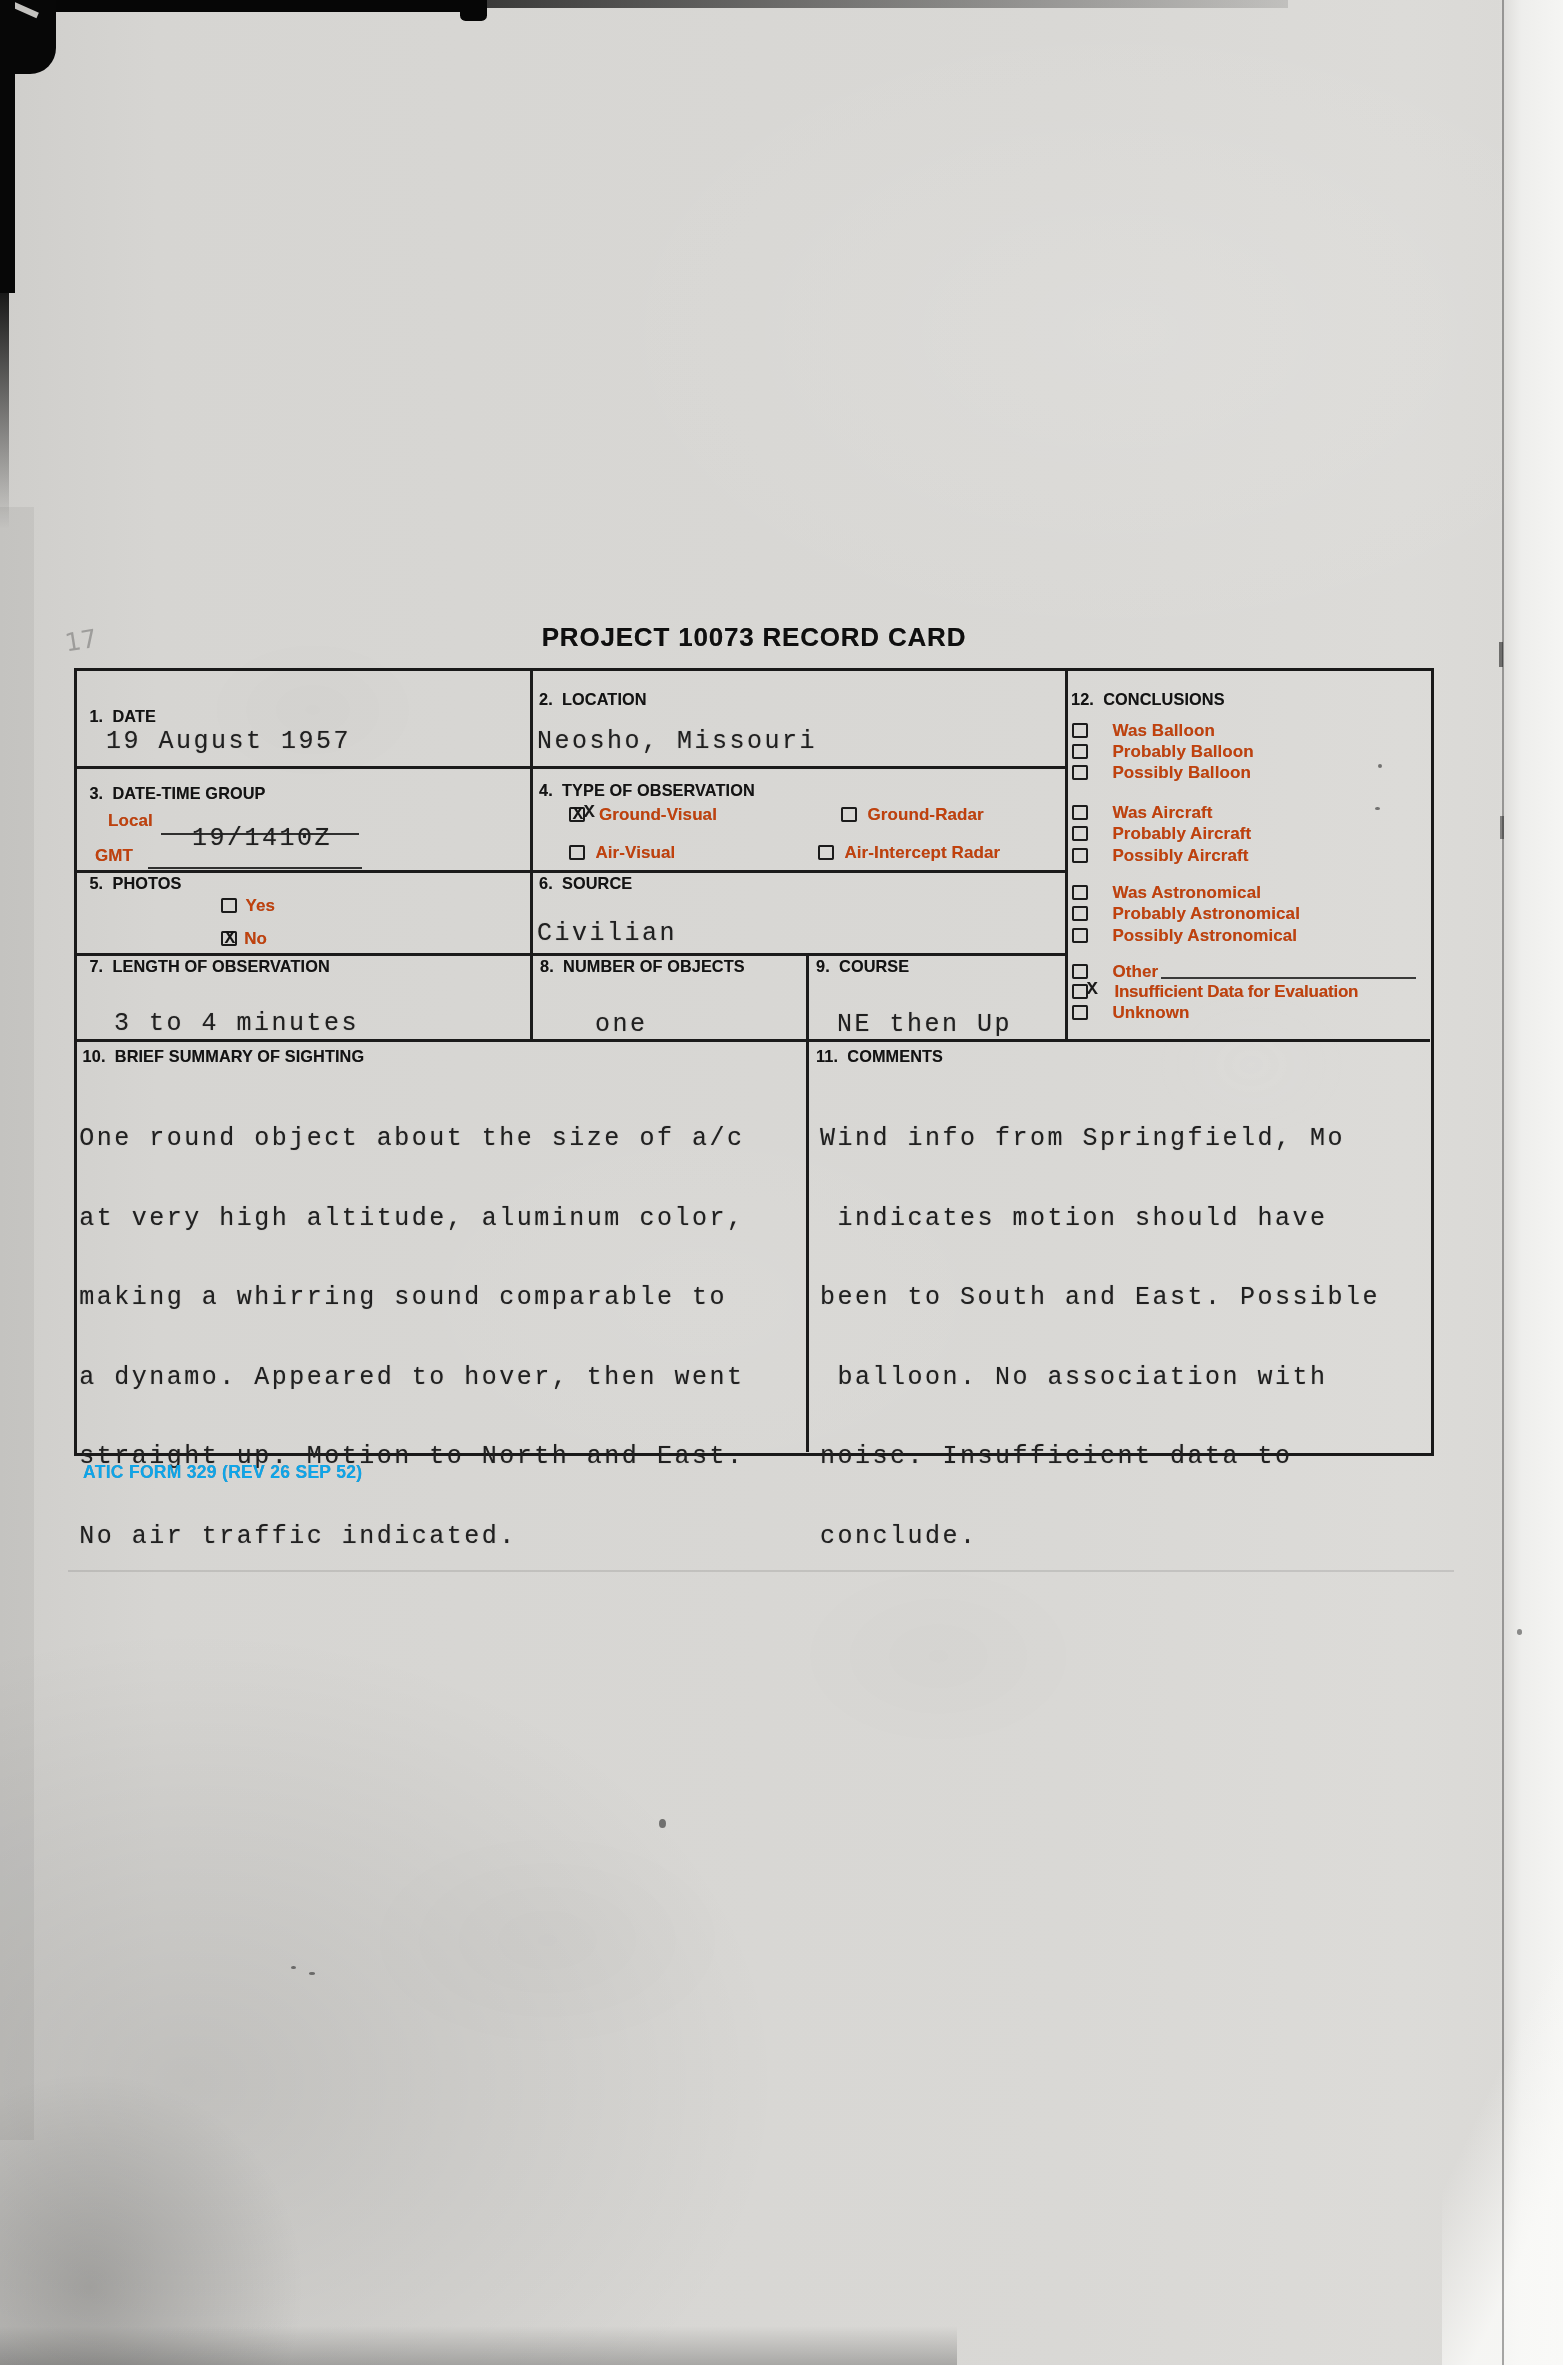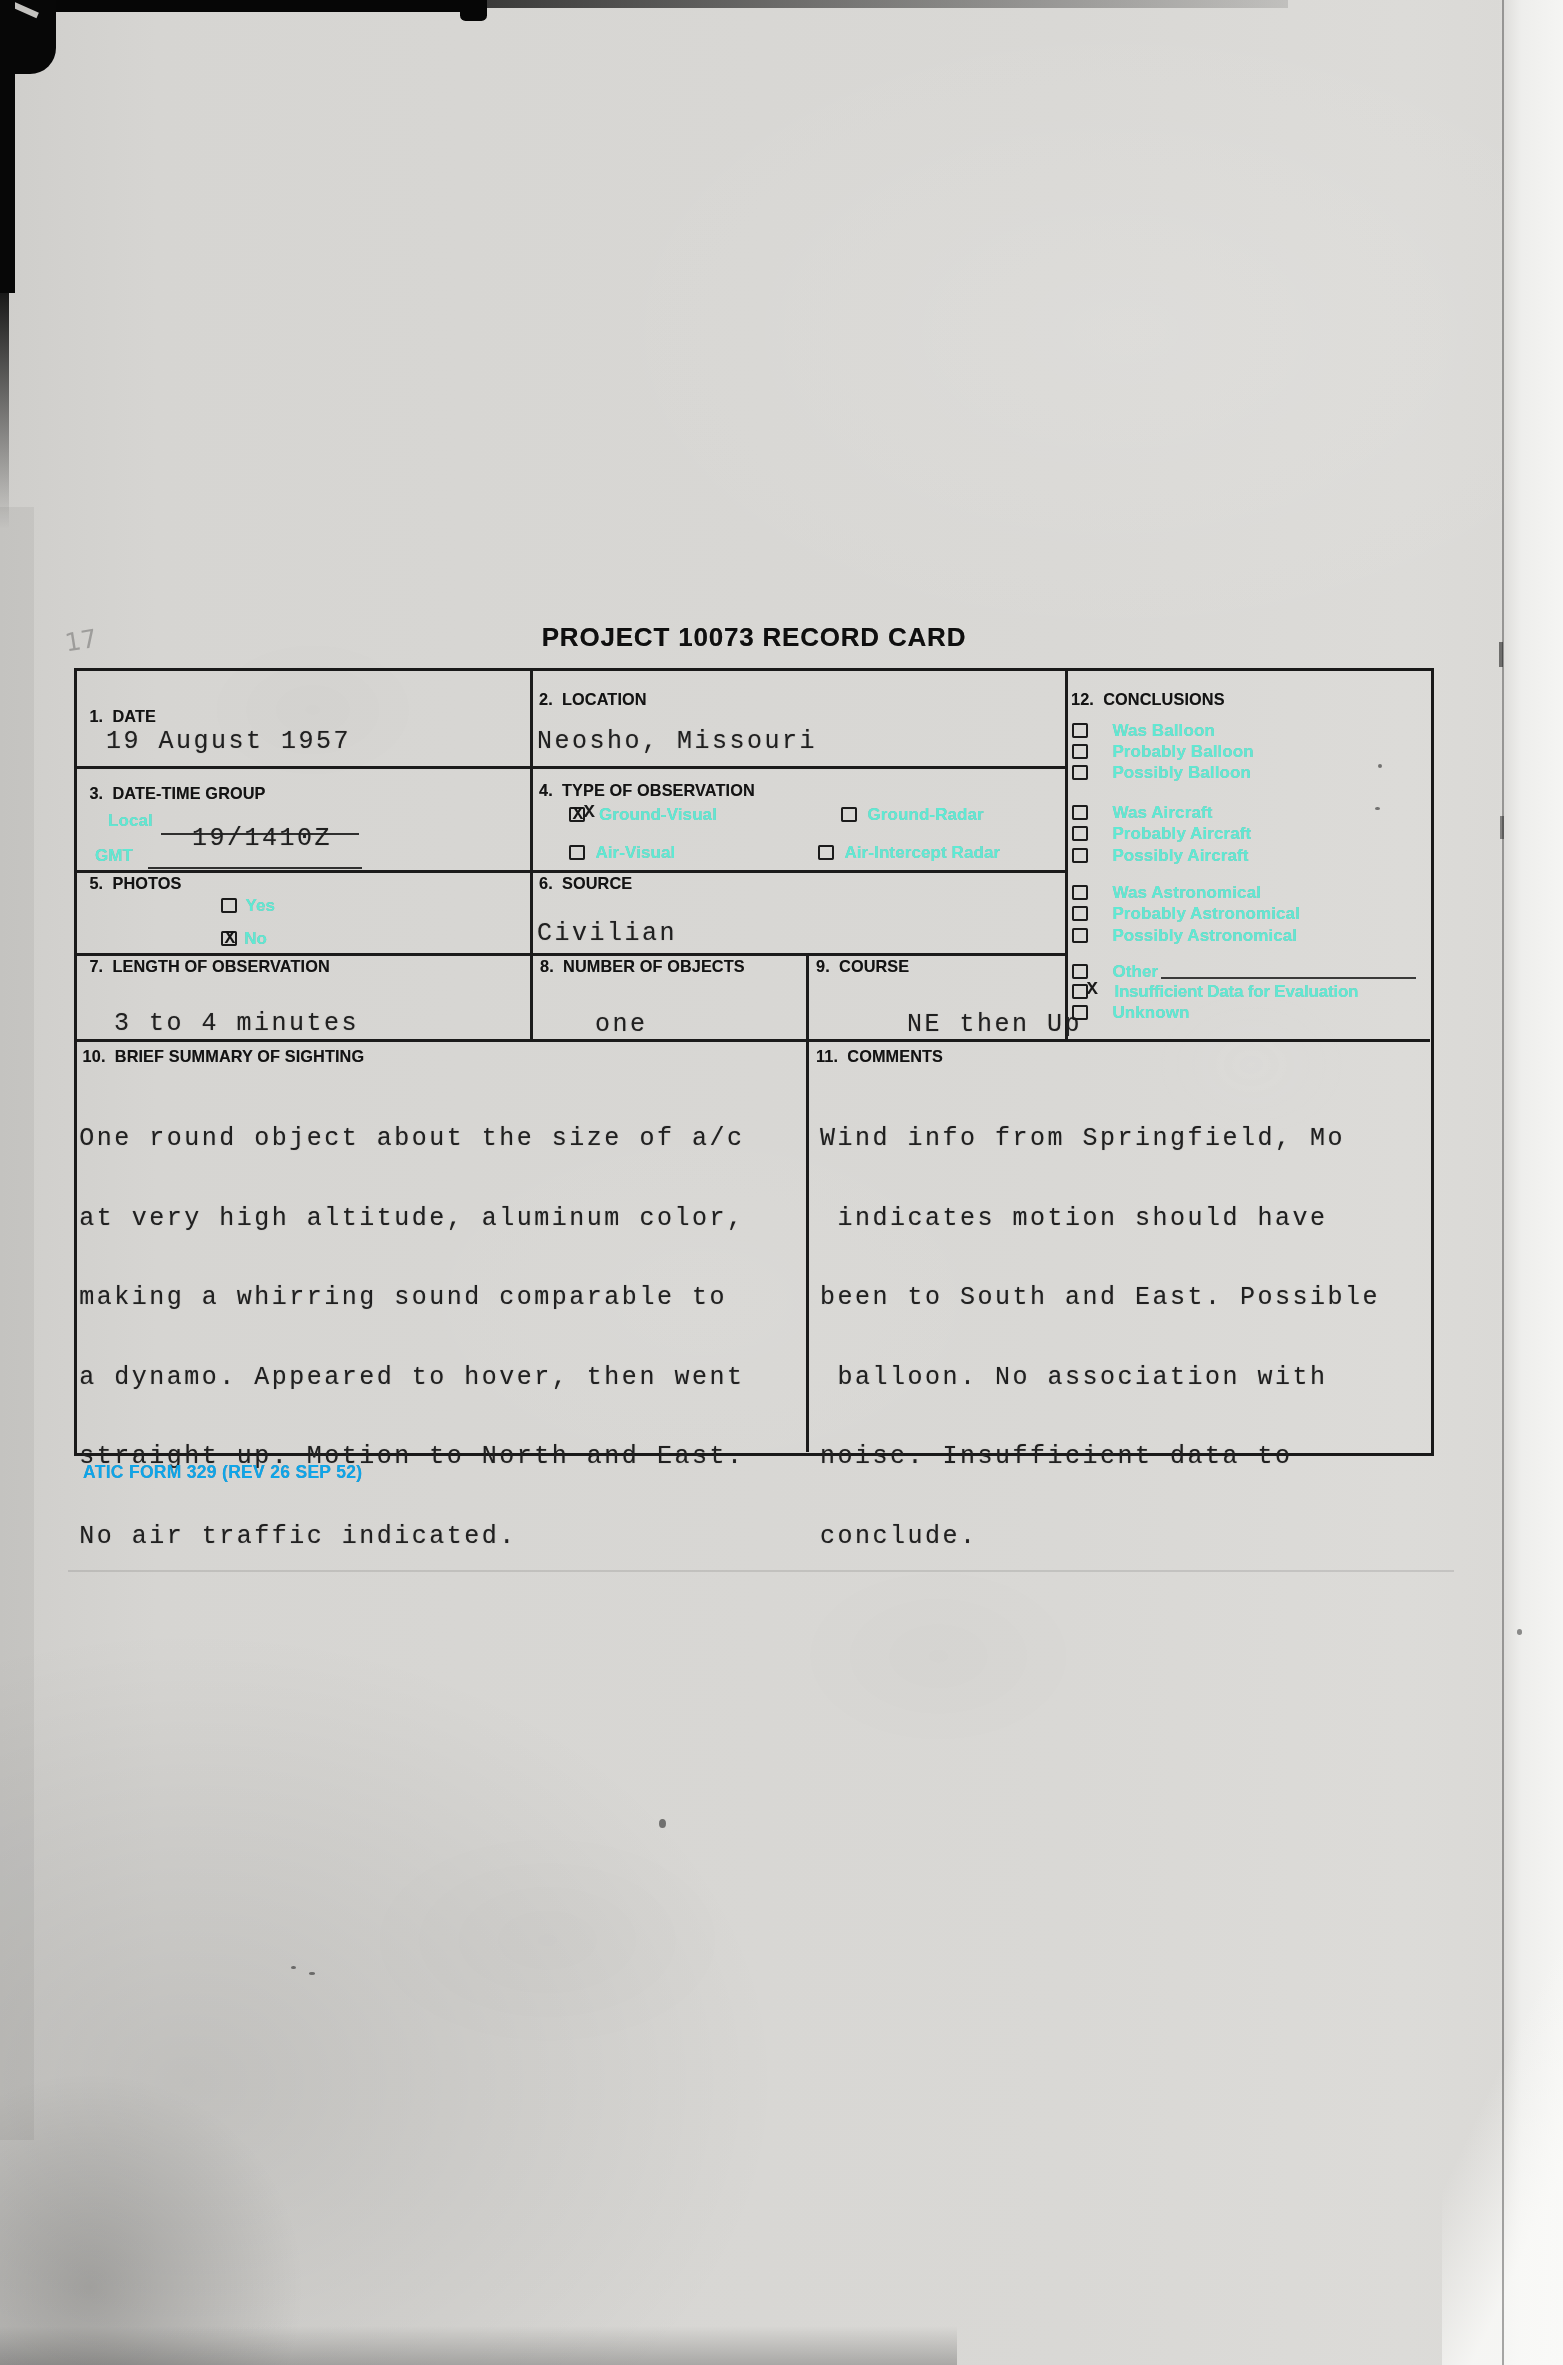--- a/index.html
+++ b/index.html
@@ -55,21 +55,21 @@
   .vline,.hline{position:absolute;background:#1b1b1b;}
   .vline{width:2.8px;} .hline{height:2.8px;}
   .hdr{position:absolute;font-size:16.3px;font-weight:700;color:#131313;white-space:pre;
     letter-spacing:0.1px;text-shadow:0 0 0.6px rgba(0,0,0,.35);}
   .typed{position:absolute;font-family:"Liberation Mono","DejaVu Sans Mono",monospace;
     font-size:25px;letter-spacing:2.5px;color:#202020;white-space:pre;
     text-shadow:0 0 1.1px rgba(40,40,40,.35);}
   .typed-block{position:absolute;font-family:"Liberation Mono","DejaVu Sans Mono",monospace;
     font-size:25px;letter-spacing:2.5px;line-height:26.5px;color:#202020;white-space:pre;
     text-shadow:0 0 1.1px rgba(40,40,40,.35);}
-  .small-label{font-size:17px;font-weight:700;color:#5eead4;letter-spacing:0.1px;
+  .small-label{font-size:17px;font-weight:700;color:#c2410c;letter-spacing:0.1px;
     text-shadow:0 0 0.6px rgba(0,0,0,.3);}
   .u-line{position:absolute;height:2.3px;background:rgba(18,18,18,.85);}
   
   .opt-row{position:absolute;display:flex;align-items:center;height:19px;}
   .cbx{position:relative;display:inline-block;width:12.4px;height:10.7px;border:2.8px solid #1b1b1b;
     border-radius:1.7px;flex:0 0 auto;}
   .x-in{position:absolute;left:-1.1px;top:-5px;width:16px;text-align:center;
     font-family:"Liberation Mono",monospace;font-size:18px;font-weight:700;color:#141414;}
   .x-side{position:absolute;left:12.4px;top:-8px;font-family:"Liberation Mono",monospace;
     font-size:19px;font-weight:700;color:#1a1a1a;}
@@ -167,21 +167,21 @@
     </div>
 
     <div class="hdr" style="left:462px;top:203px;">6.  SOURCE</div>
     <div class="typed" style="left:460px;top:248px;">Civilian</div>
 
     <div class="hdr" style="left:12.4px;top:286px;">7.  LENGTH OF OBSERVATION</div>
     <div class="hdr" style="left:463px;top:286px;">8.  NUMBER OF OBJECTS</div>
     <div class="hdr" style="left:739px;top:286px;">9.  COURSE</div>
     <div class="typed" style="left:37px;top:338px;">3 to 4 minutes</div>
     <div class="typed" style="left:518px;top:339px;">one</div>
-    <div class="typed" style="left:830px;top:339px;">NE then Up</div>
+    <div class="typed" style="left:760px;top:339px;">NE then Up</div>
 
     <div class="hdr" style="left:5.6px;top:376px;">10.  BRIEF SUMMARY OF SIGHTING</div>
     <div class="typed-block" style="left:2.3px;top:402px;">
       <div>One round object about the size of a/c</div>
       <div>at very high altitude, aluminum color,</div>
       <div>making a whirring sound comparable to</div>
       <div>a dynamo. Appeared to hover, then went</div>
       <div>straight up. Motion to North and East.</div>
       <div>No air traffic indicated.</div>
     </div>

